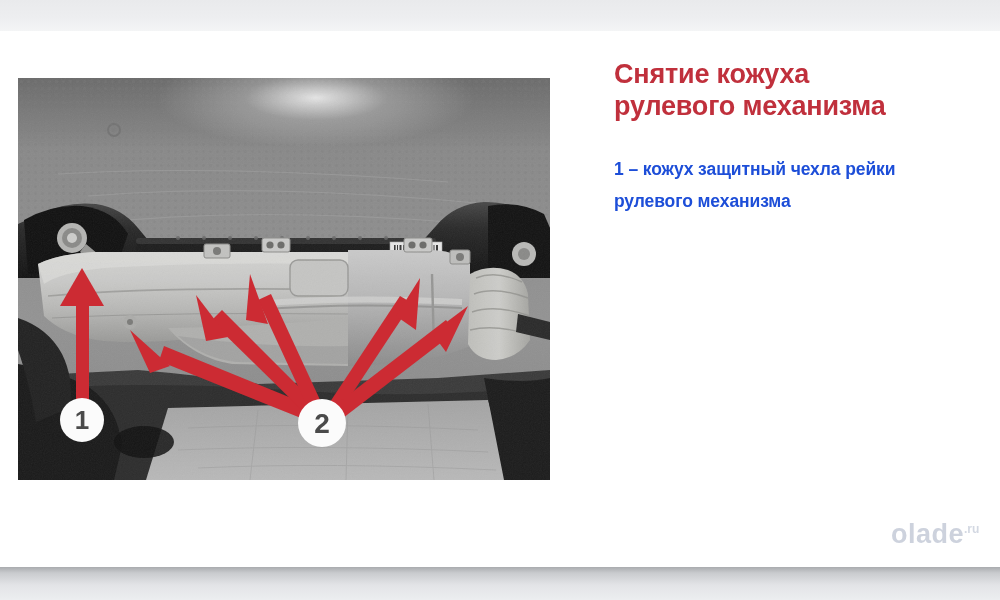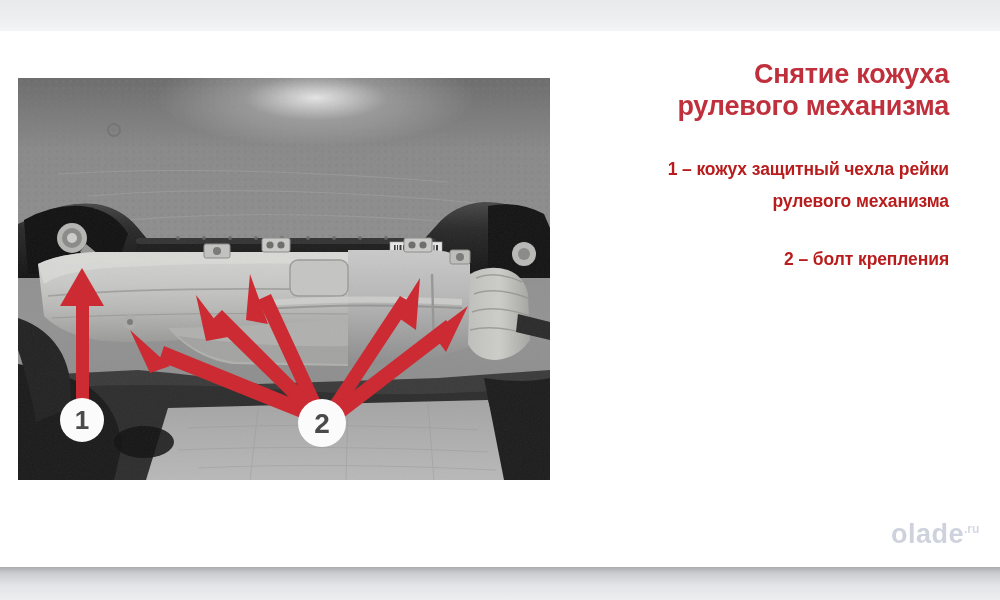--- a/index.html
+++ b/index.html
@@ -29,39 +29,38 @@
   .band-bottom {
     position: absolute;
     left: 0; top: 567px;
     width: 1000px; height: 33px;
     background: linear-gradient(to bottom, #a9abae 0%, #c9cbce 18%, #e3e4e7 55%, #eceef0 100%);
   }
 
   
   .text-col {
     position: absolute;
-    left: 577px;
+    left: 614px;
     top: 58px;
     width: 372px;
-    text-align: right;
   }
   .title {
     color: #c0303c;
     font-size: 27px;
     font-weight: bold;
     line-height: 32px;
     letter-spacing: -0.2px;
     margin: 0;
     white-space: pre-line;
   }
   .legend {
     margin-top: 31px;
   }
   .legend-item {
-    color: #b91c1c;
+    color: #1d4ed8;
     font-size: 17.5px;
     font-weight: bold;
     line-height: 32px;
     letter-spacing: -0.1px;
     margin: 0 0 26px 0;
     white-space: pre-line;
   }
   .legend-item:last-child { margin-bottom: 0; }
 
   
@@ -337,20 +336,19 @@
     </svg>
   </div>
 
   <div class="text-col">
     <h1 class="title">Снятие кожуха
 рулевого механизма</h1>
 
     <div class="legend">
       <p class="legend-item">1 – кожух защитный чехла рейки
 рулевого механизма</p>
-      <p class="legend-item">2 – болт крепления</p>
     </div>
   </div>
 
   <div class="watermark"><span>olade</span><span class="tld">.ru</span></div>
 
   <div class="band-bottom"></div>
 </div>
 
 </body></html>

